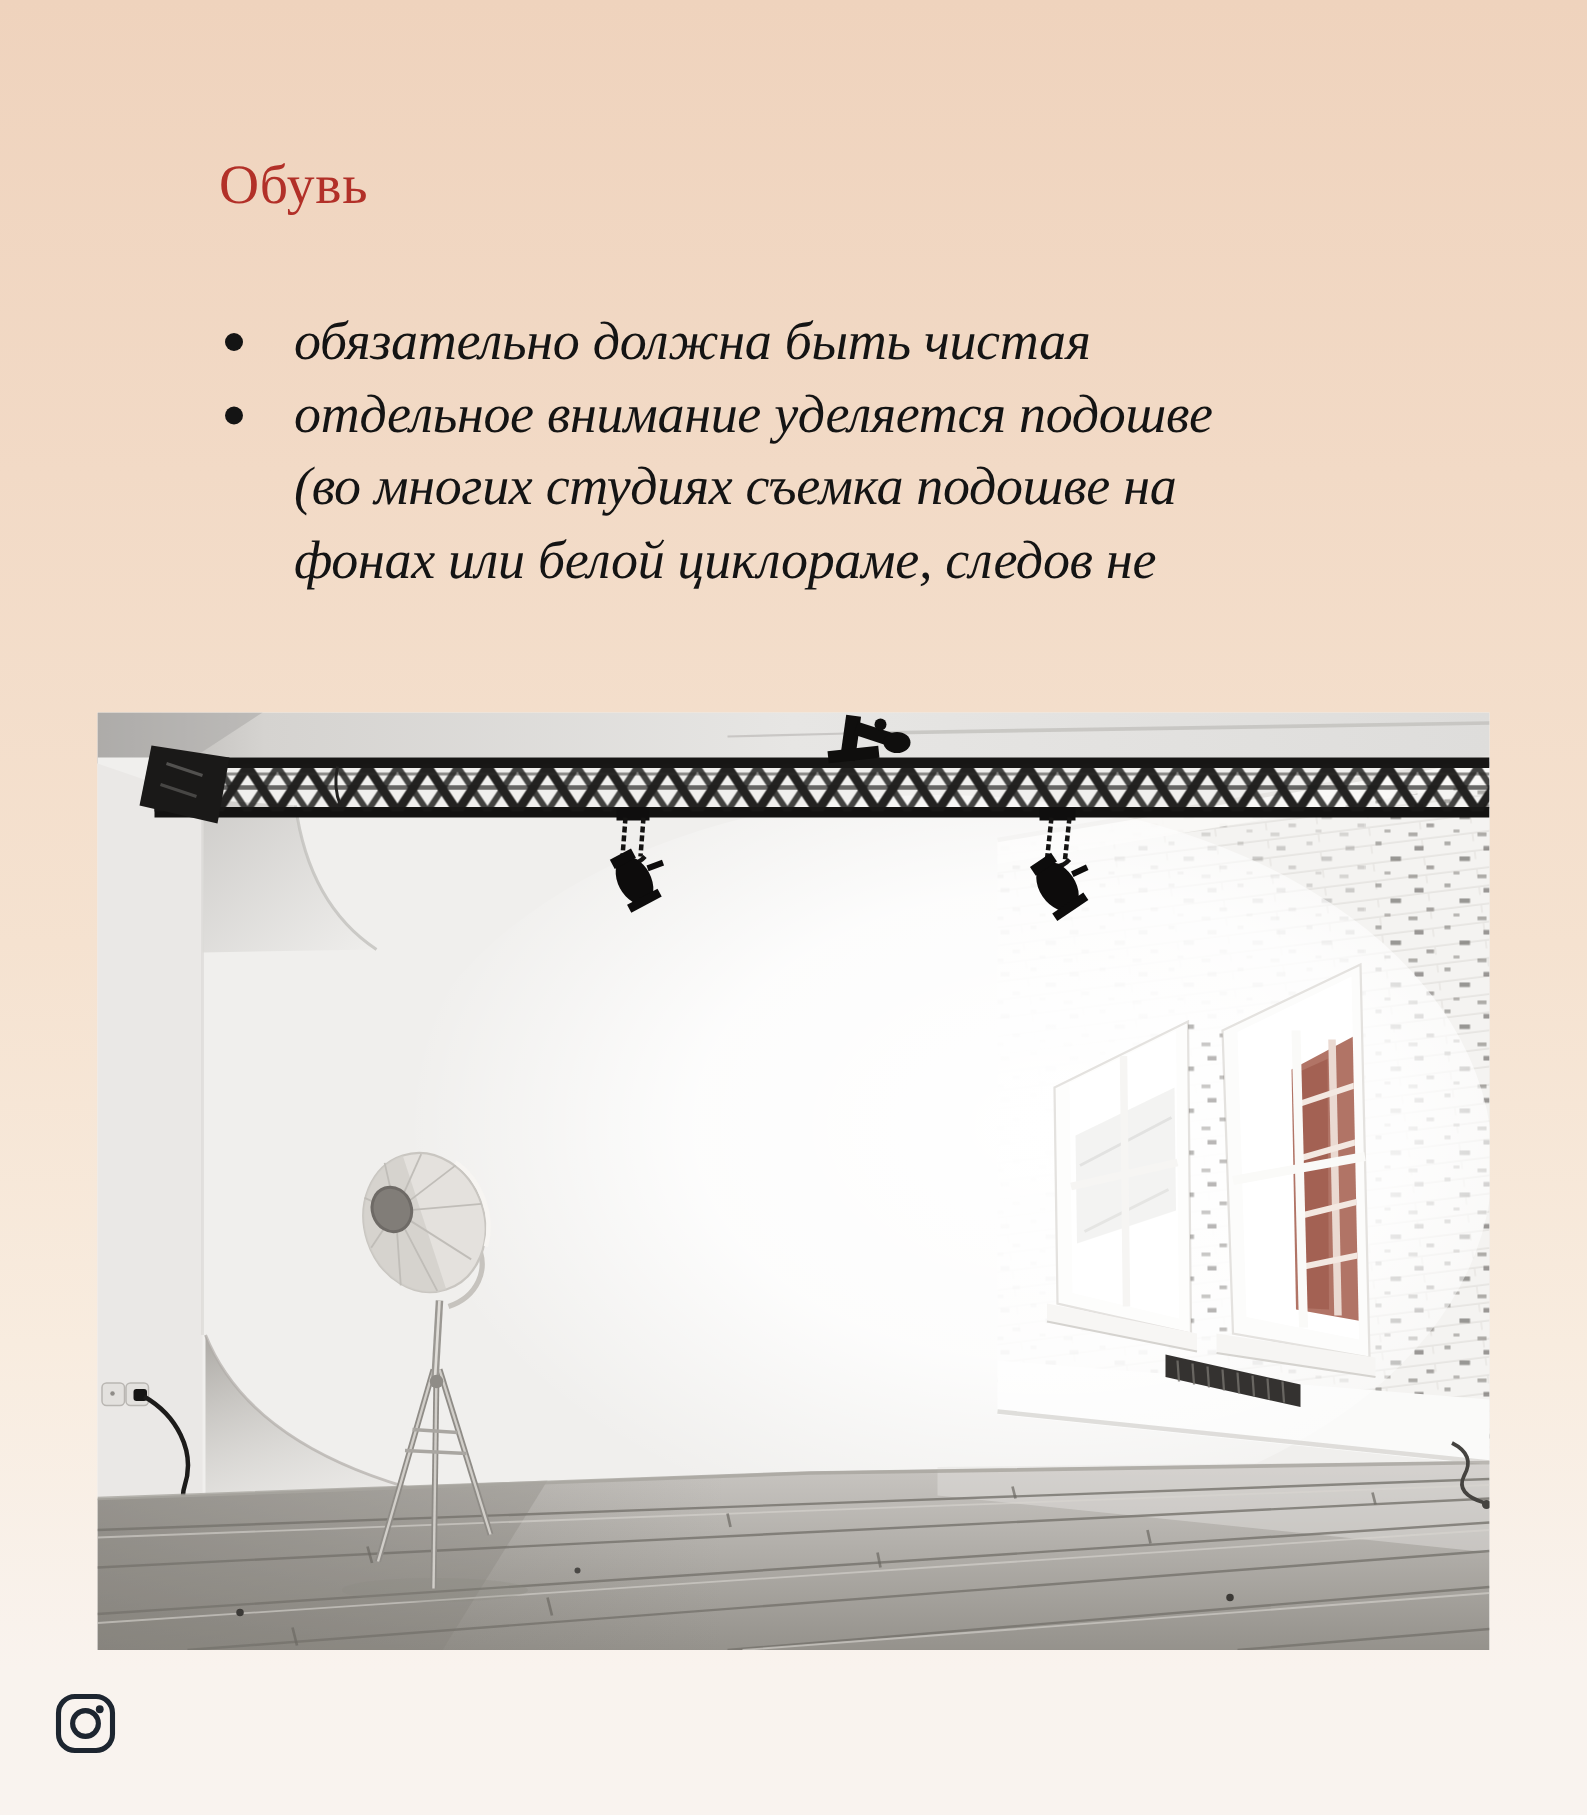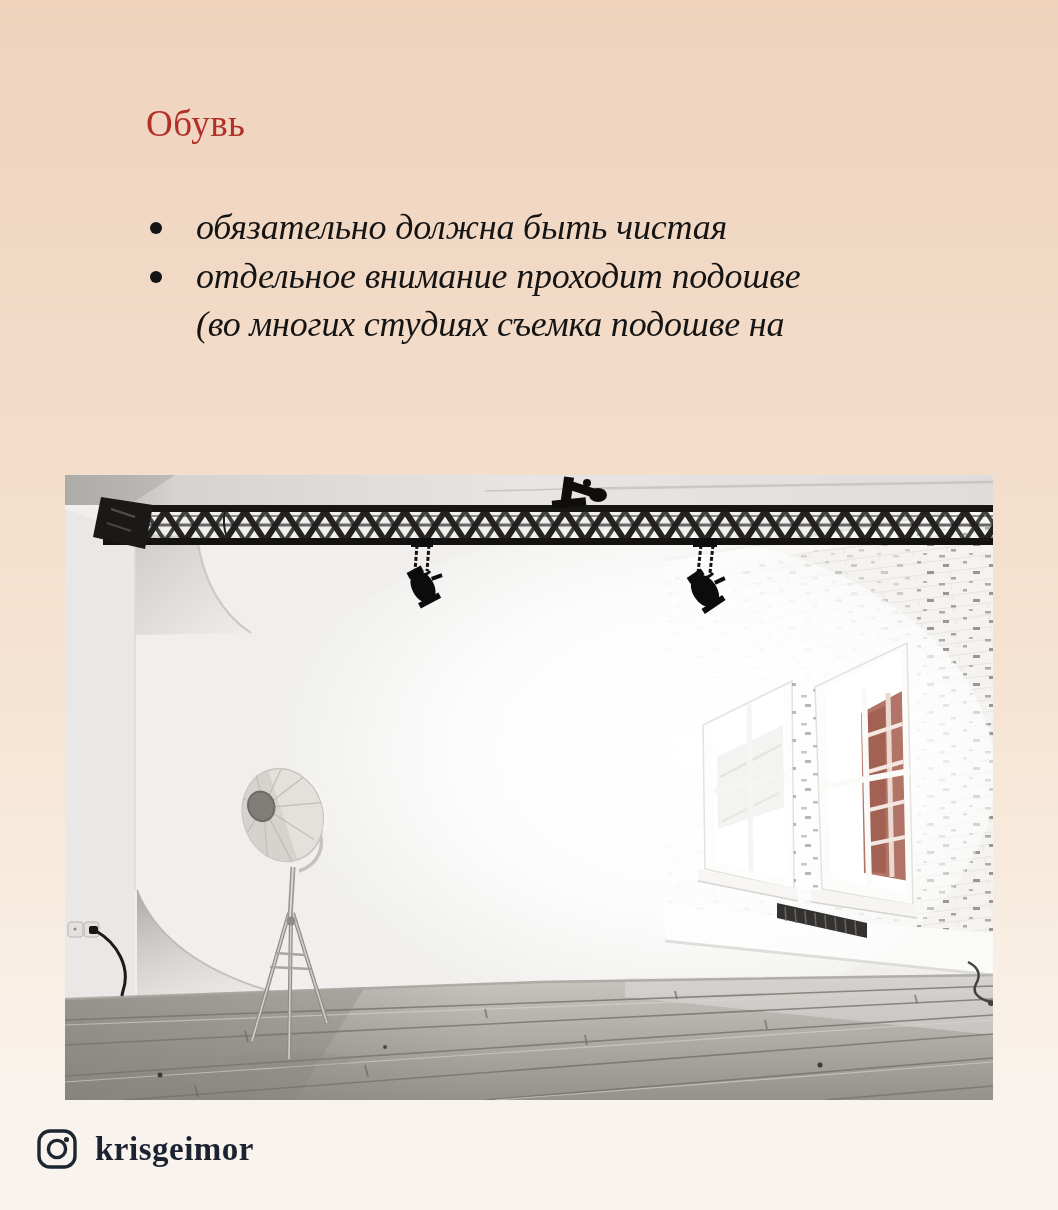--- a/index.html
+++ b/index.html
@@ -72,24 +72,27 @@
 
   <h1 class="page-title">Обувь</h1>
 
   <div class="bullets">
     <div class="bullet-line">
       <span class="dot"></span>
       <span>обязательно должна быть чистая</span>
     </div>
     <div class="bullet-line">
       <span class="dot"></span>
-      <span>отдельное внимание проходит подошве</span>
+      <span>отдельное внимание уделяется подошве</span>
     </div>
     <div class="bullet-line">
       <span>(во многих студиях съемка подошве на</span>
+    </div>
+    <div class="bullet-line">
+      <span>фонах или белой циклораме, следов не</span>
     </div>
   </div>
 
   <figure class="photo" role="img" aria-label="Empty photo studio: white cyclorama wall, black ceiling lighting truss with two hanging spotlights, white tripod parabolic lamp, whitewashed brick wall with two bright windows, gray wooden plank floor">
     <svg viewBox="0 0 928 625" preserveAspectRatio="none">
       <defs>
         <linearGradient id="ceil" x1="0" y1="0" x2="1" y2="0">
           <stop offset="0" stop-color="#b2b0ad"></stop>
             <stop offset="0.12" stop-color="#d5d3d0"></stop>
           <stop offset="0.5" stop-color="#e7e6e4"></stop>
@@ -342,16 +345,15 @@
       </g>
     </svg>
   </figure>
 
   <div class="footer">
     <svg class="ig-icon" viewBox="0 0 42 42">
       <rect x="3" y="3" width="36" height="36" rx="11" fill="none" stroke="#1d2530" stroke-width="3.4"></rect>
       <circle cx="21" cy="21" r="8.6" fill="none" stroke="#1d2530" stroke-width="3.4"></circle>
       <circle cx="30.5" cy="11.5" r="2.6" fill="#1d2530"></circle>
     </svg>
-    <span class="handle">krisgeimor</span>
   </div>
 
 </div>
 
 </body></html>

